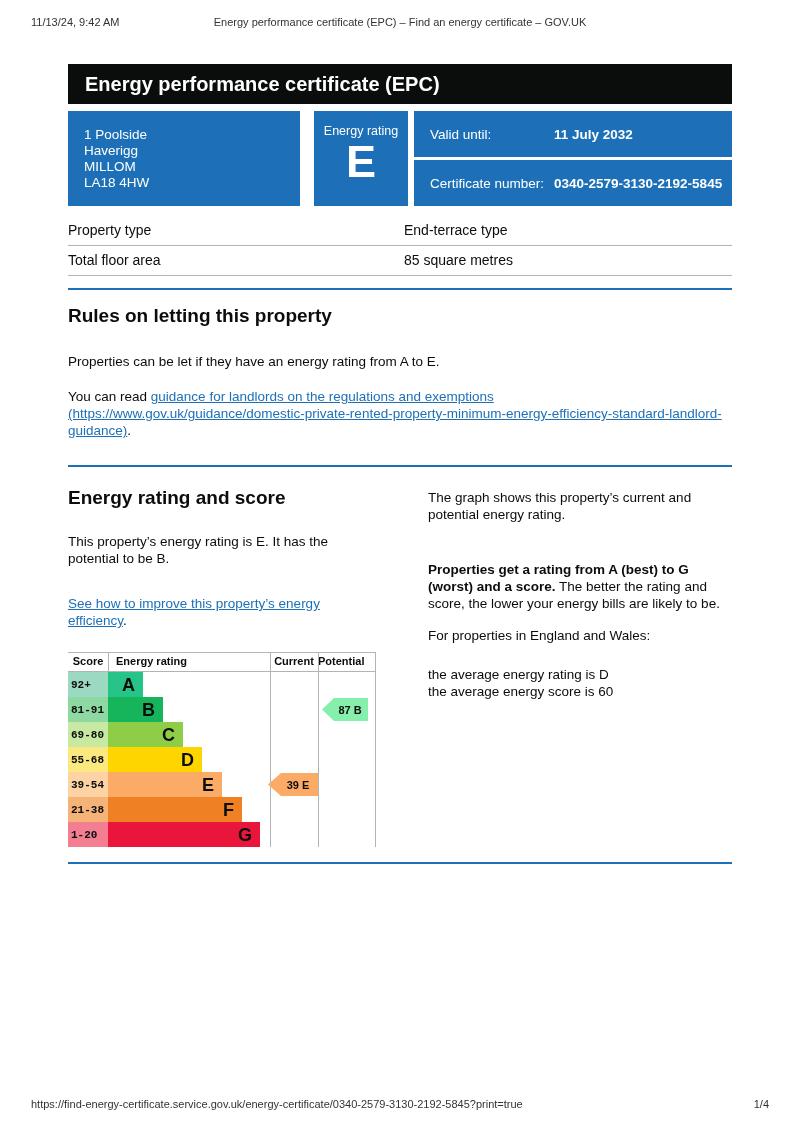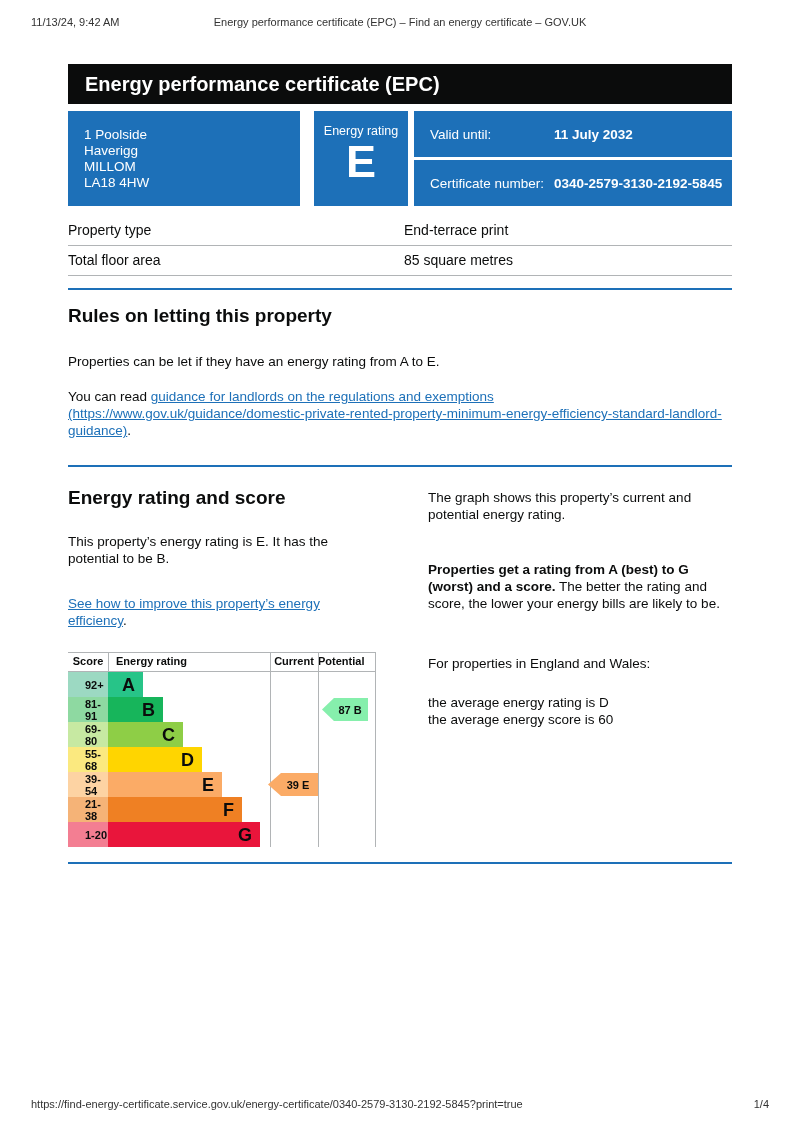--- a/index.html
+++ b/index.html
@@ -33,35 +33,35 @@
   .p-rules2 { margin-top: 18px; max-width: 655px; }
   a { color: #1d70b8; text-decoration: underline; }
   .cols { display: flex; margin-top: 0; }
   .col-left { width: 360px; }
   .col-right { width: 304px; }
   .h2-rating { margin-top: 20px; }
   .p-rating1 { margin-top: 24px; max-width: 295px; }
   .p-improve { margin-top: 28px; max-width: 280px; }
   .p-graph { margin-top: 22px; }
   .p-abg { margin-top: 38px; }
-  .p-engwales { margin-top: 43px; }
+  .p-engwales { margin-top: 15px; }
   .p-avg { margin-top: 22px; }
   
   .chart { position: relative; width: 308px; height: 196px; margin-top: 23px; font-size: 11px; }
   .chart .hline { position: absolute; left: 0; width: 308px; height: 1px; background: #b1b4b6; }
   .chart .vline { position: absolute; width: 1px; background: #b1b4b6; }
   .chart-head { position: absolute; top: 0; left: 0; width: 308px; height: 20px; font-weight: bold; }
   .chart-head .hc { position: absolute; top: 3px; }
   .hc-score { left: 0; width: 40px; text-align: center; }
   .hc-rating { left: 48px; }
   .hc-current { left: 202px; width: 48px; text-align: center; }
   .hc-potential { left: 250px; width: 58px; text-align: left; }
   #epc-rows { position: absolute; top: 20px; left: 0; }
   .epc-row { display: flex; height: 25px; }
-  .epc-score { width: 40px; display: flex; align-items: center; padding-left: 17px; font-weight: bold; }
+  .epc-score { width: 40px; display: flex; align-items: center; padding-left: 3px; font-weight: bold; font-family: Liberation Mono, monospace; }
   .epc-bar { display: flex; align-items: center; justify-content: flex-end; padding-right: 8px; }
   .epc-letter { font-size: 18px; font-weight: bold; line-height: 18px; }
   .epc-arrow { position: absolute; height: 23px; display: flex; align-items: center;
     justify-content: center; padding-left: 10px; font-weight: bold;
     clip-path: polygon(0 50%, 26% 0, 100% 0, 100% 100%, 26% 100%); }
   .print-footer { position: absolute; top: 1098px; left: 31px; right: 31px; font-size: 11px; color: #333; }
   .print-footer .pf-page { position: absolute; right: 0; top: 0; }
 </style>
 </head>
 <body>
@@ -97,21 +97,21 @@
         <span class="v-label">Certificate number:</span>
         <span class="v-value">0340-2579-3130-2192-5845</span>
       </div>
     </div>
   </div>
 
   <table class="props">
     <tbody>
         <tr>
       <td>Property type</td>
-      <td>End-terrace print</td>
+      <td>End-terrace type</td>
     </tr>
     <tr>
       <td>Total floor area</td>
       <td>85 square metres</td>
     </tr>
   </tbody>
     </table>
 
   <hr class="section-break">
 

